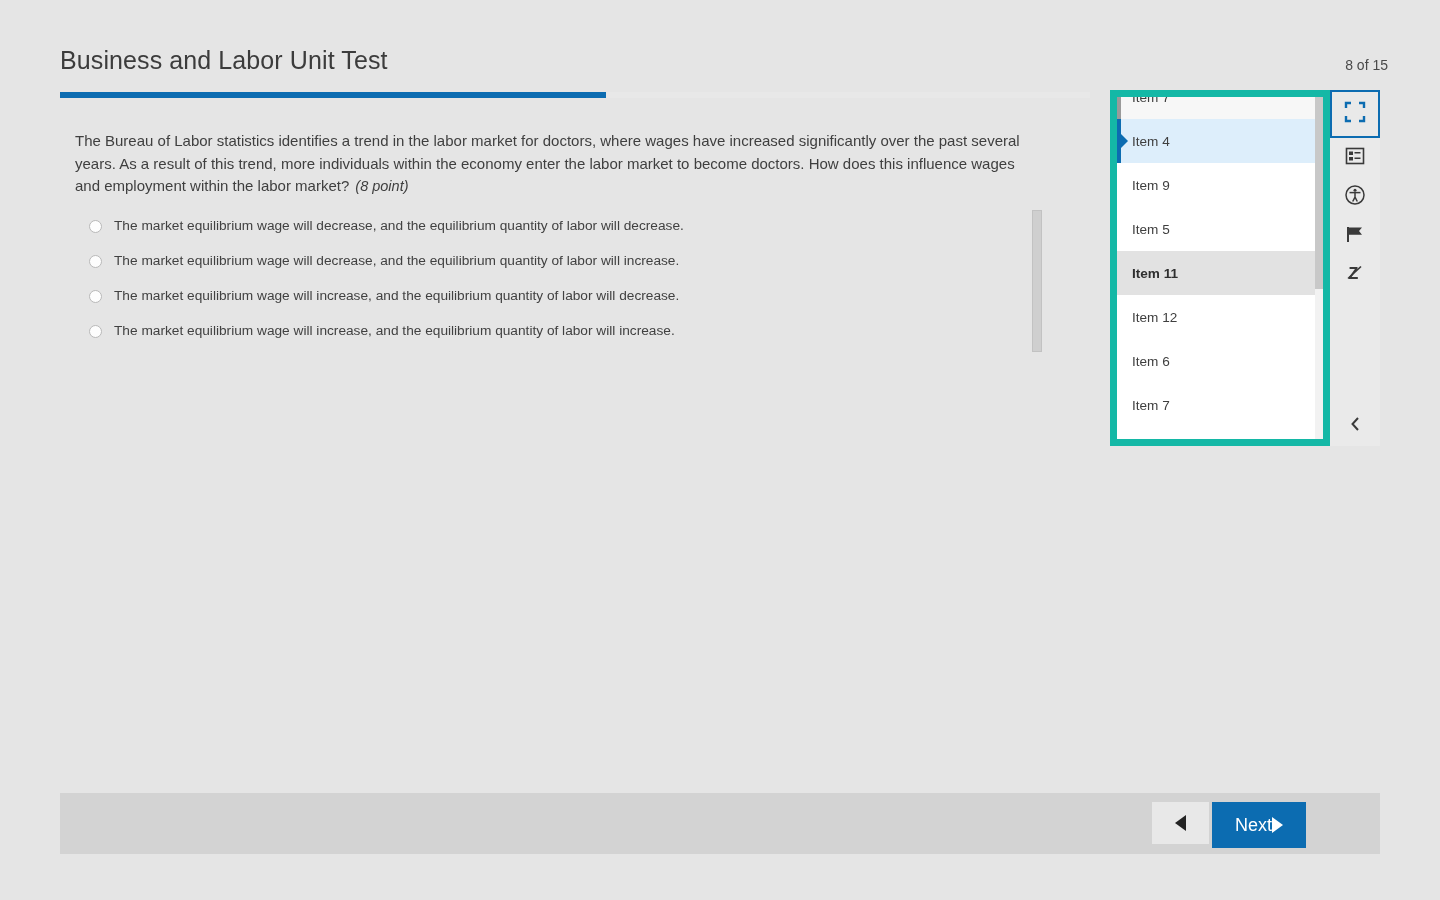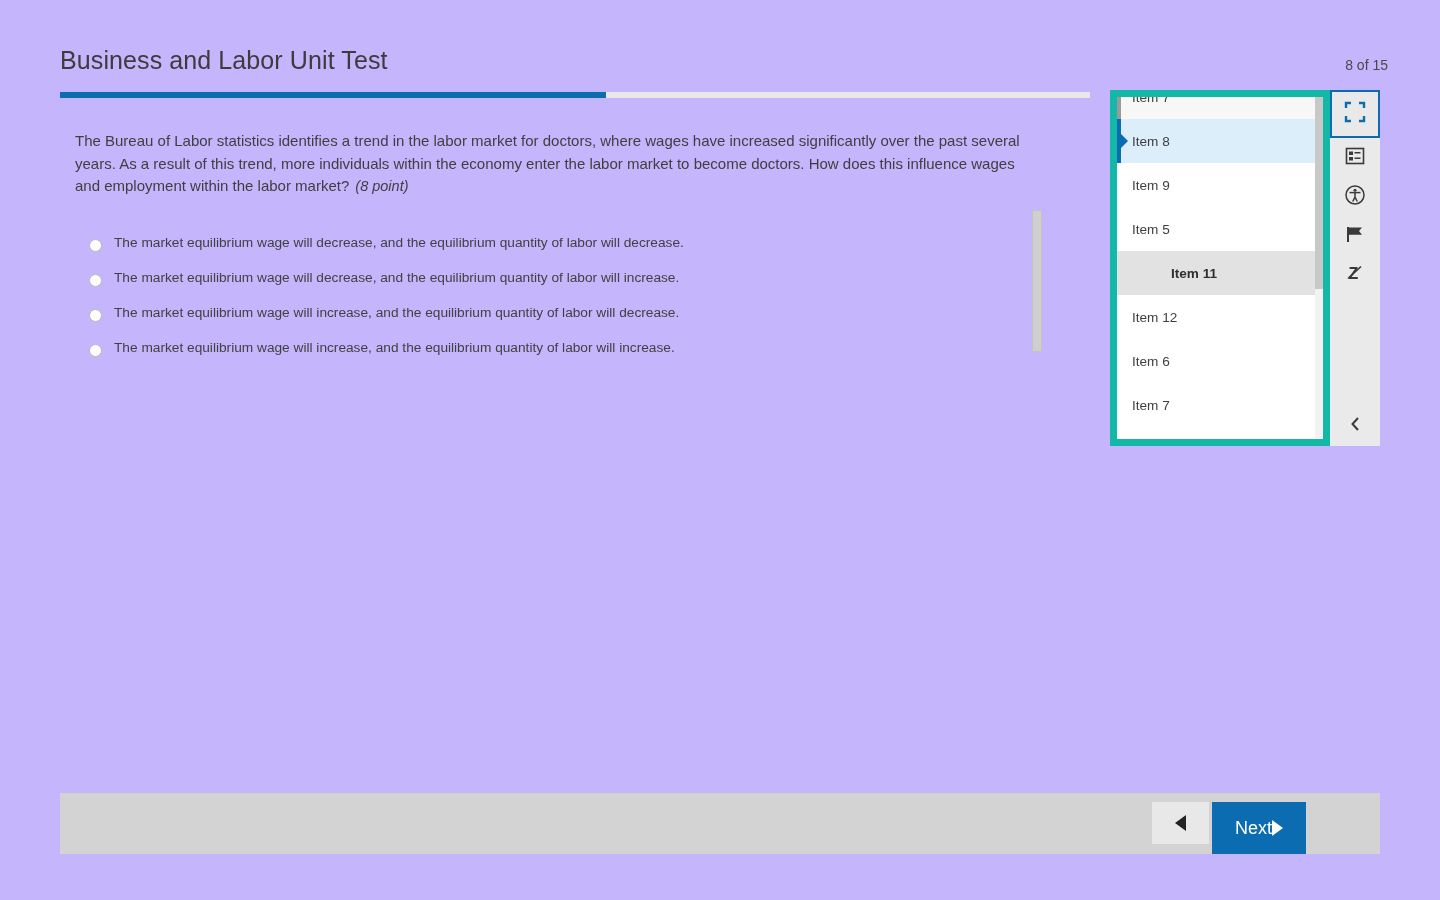--- a/index.html
+++ b/index.html
@@ -10,21 +10,21 @@
     height: 900px;
     background: #ffffff;
     font-family: "Liberation Sans", sans-serif;
     overflow: hidden;
   }
 
   #app {
     position: relative;
     width: 1440px;
     height: 900px;
-    background: #c4b5fd;
+    background: #e5e5e5;
   }
 
   
   .page-title {
     position: absolute;
     left: 60px;
     top: 46px;
     font-size: 25px;
     font-weight: 400;
     color: #3c3c3c;
@@ -74,21 +74,21 @@
     color: #3f3f3f;
     margin-left: 6px;
   }
 
   .options {
     margin-top: 19px;
     padding-left: 29px;
   }
   .option-row {
     display: flex;
-    align-items: flex-end;
+    align-items: flex-start;
     height: 35px;
   }
   .radio {
     width: 13px;
     height: 13px;
     min-width: 13px;
     border: 1px solid #b9b9b9;
     border-radius: 50%;
     background: #fdfdfd;
     margin-top: 3px;
@@ -155,21 +155,21 @@
   }
   .item-row .item-text {
     margin-left: 15px;
     font-size: 13.6px;
     color: #3f3f3f;
   }
   .item-row.visited { background: #f7f7f7; }
   .item-row.visited .marker { background: #9a9a9a; }
   .item-row.current { background: #ddeefb; }
   .item-row.current .marker { background: #0c6cb1; }
-  .item-row.hovered { background: #e2e2e2; padding-left: 39px; }
+  .item-row.hovered { background: #e2e2e2; }
   .item-row.hovered .item-text { font-weight: bold; color: #2f2f2f; }
 
   .item-scrollbar-track {
     position: absolute;
     right: 0;
     top: 0;
     width: 8px;
     height: 354px;
     background: #f2f2f2;
   }
@@ -243,21 +243,21 @@
     width: 0; height: 0;
     border-top: 8px solid transparent;
     border-bottom: 8px solid transparent;
     border-right: 11px solid #232323;
   }
   .btn-next {
     position: absolute;
     left: 1152px;
     top: 9px;
     width: 94px;
-    height: 52px;
+    height: 46px;
     background: #0c6cb1;
     color: #ffffff;
     display: flex;
     align-items: center;
     justify-content: center;
     cursor: pointer;
   }
   .btn-next-label {
     font-size: 18px;
     color: #ffffff;
@@ -309,21 +309,21 @@
 
   <div class="item-panel">
     <div class="item-list" id="item-list" style="top: -22px;">
         <div class="item-row visited">
           <span class="marker"></span>
           <span class="item-text">Item 7</span>
         </div>
         <div class="item-row current">
           <span class="marker"></span>
           <span class="arrow"></span>
-          <span class="item-text">Item 8</span>
+          <span class="item-text">Item 4</span>
         </div>
         <div class="item-row">
           <span class="item-text">Item 9</span>
         </div>
         <div class="item-row">
           <span class="item-text">Item 5</span>
         </div>
         <div class="item-row hovered">
           <span class="item-text">Item 11</span>
         </div>

